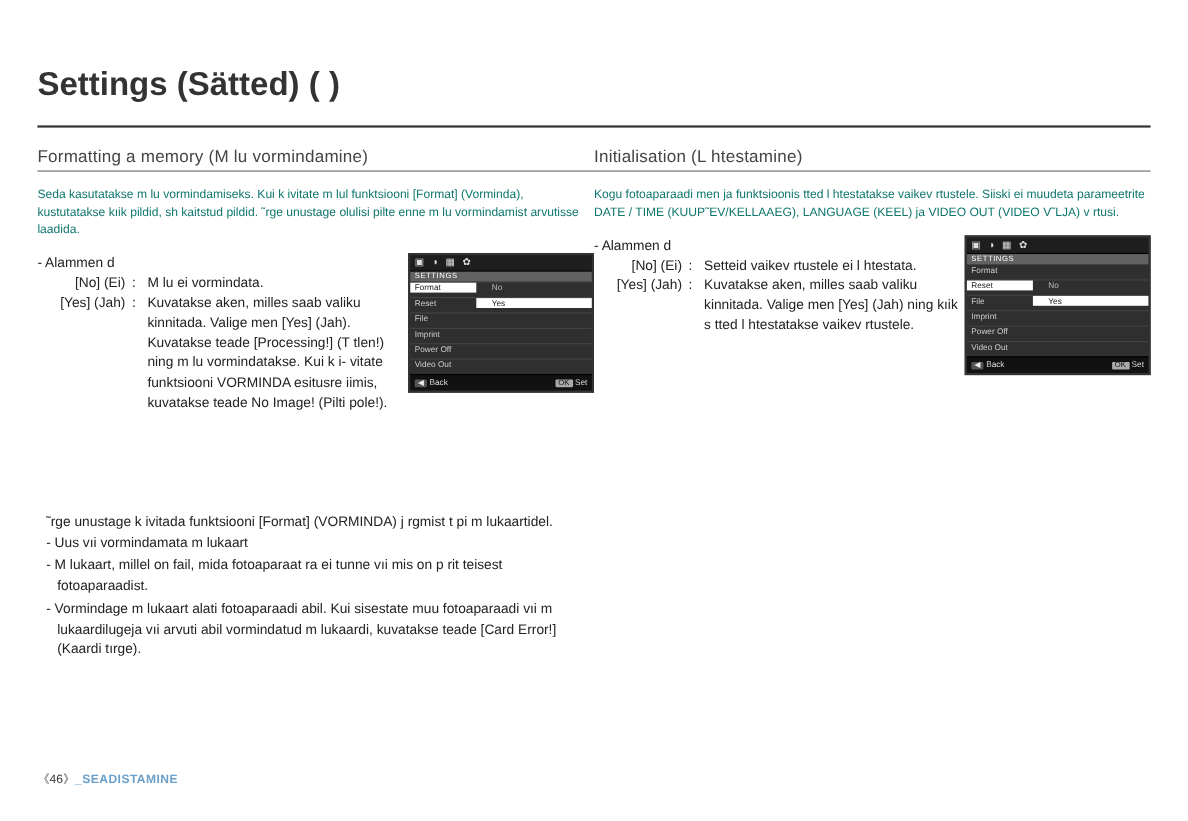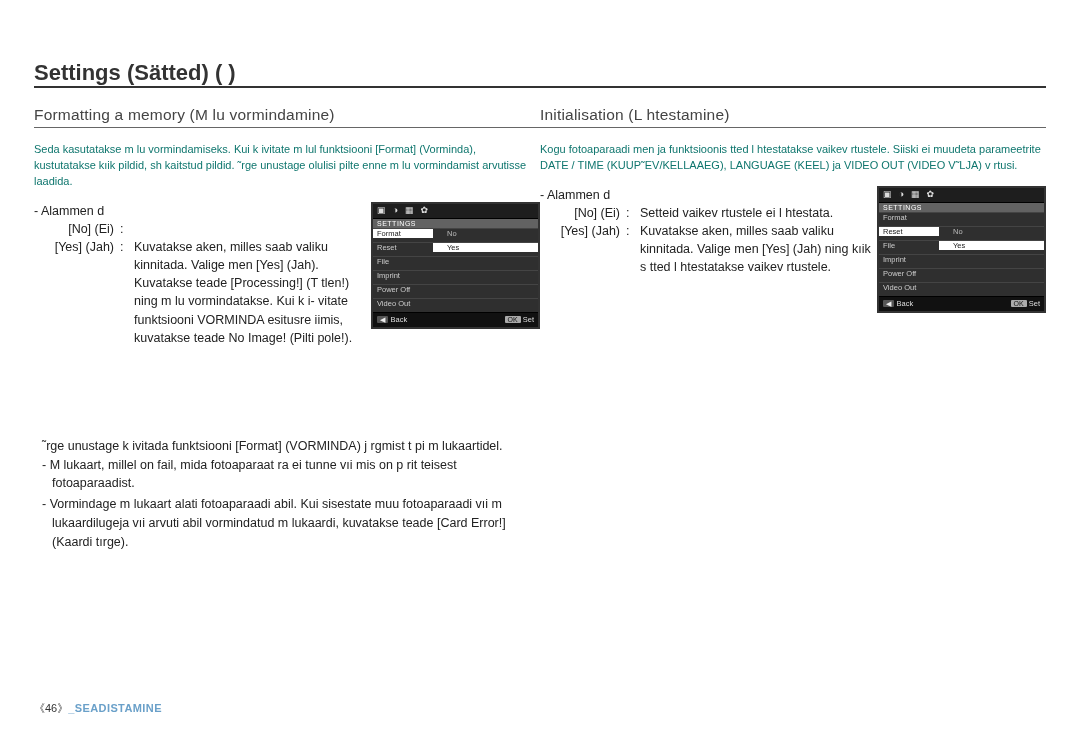--- a/index.html
+++ b/index.html
@@ -12,25 +12,25 @@
     color: #222;
   }
   .page {
     position: relative;
     width: 1080px;
     height: 746px;
     box-sizing: border-box;
     padding: 60px 34px 30px 34px;
   }
   .page-title {
-    font-size: 22px;
+    font-size: 30px;
     font-weight: bold;
     color: #333;
     border-bottom: 2px solid #333;
-    padding-bottom: 0;
+    padding-bottom: 20px;
     margin-bottom: 18px;
   }
   .columns {
     display: flex;
   }
   .col {
     flex: 1 1 0;
     min-width: 0;
   }
   .section-heading {
@@ -231,31 +231,33 @@
               <span>Set</span>
             </div>
           </div>
         </div>
 
         <div class="text-beside-lcd">
           <div class="sub-list">- Alammen    d</div>
           <div class="sub-list option-row">
             <div class="option-key">[No] (Ei)</div>
             <div class="option-sep">:</div>
+            <div class="option-val">M  lu ei vormindata.</div>
           </div>
           <div class="sub-list option-row">
             <div class="option-key">[Yes] (Jah)</div>
             <div class="option-sep">:</div>
             <div class="option-val">Kuvatakse aken, milles saab valiku kinnitada. Valige men    [Yes] (Jah). Kuvatakse teade [Processing!] (T    tlen!) ning m  lu vormindatakse. Kui k  i- vitate funktsiooni VORMINDA esitusre iimis, kuvatakse teade No Image! (Pilti pole!).</div>
           </div>
         </div>
       </div>
 
       <div class="second-block">
         <div style="padding-left:8px">˜rge unustage k  ivitada funktsiooni [Format] (VORMINDA) j  rgmist t    pi m  lukaartidel.</div>
+        <div class="line">- Uus vıi vormindamata m  lukaart</div>
         <div class="line">- M  lukaart, millel on fail, mida fotoaparaat  ra ei tunne vıi mis on p  rit teisest fotoaparaadist.</div>
         <div class="line">- Vormindage m  lukaart alati fotoaparaadi abil. Kui sisestate muu fotoaparaadi vıi m  lukaardilugeja vıi arvuti abil vormindatud m  lukaardi, kuvatakse teade [Card Error!] (Kaardi tırge).</div>
       </div>
     </div>
 
     <div class="col">
       <div class="section-heading">Initialisation (L  htestamine)</div>
       <div class="body-text">Kogu fotoaparaadi men    ja funktsioonis  tted l  htestatakse vaikev    rtustele. Siiski ei muudeta parameetrite DATE / TIME (KUUP˜EV/KELLAAEG), LANGUAGE (KEEL) ja VIDEO OUT (VIDEO V˜LJA) v    rtusi.</div>
 
       <div class="lcd-wrap">

